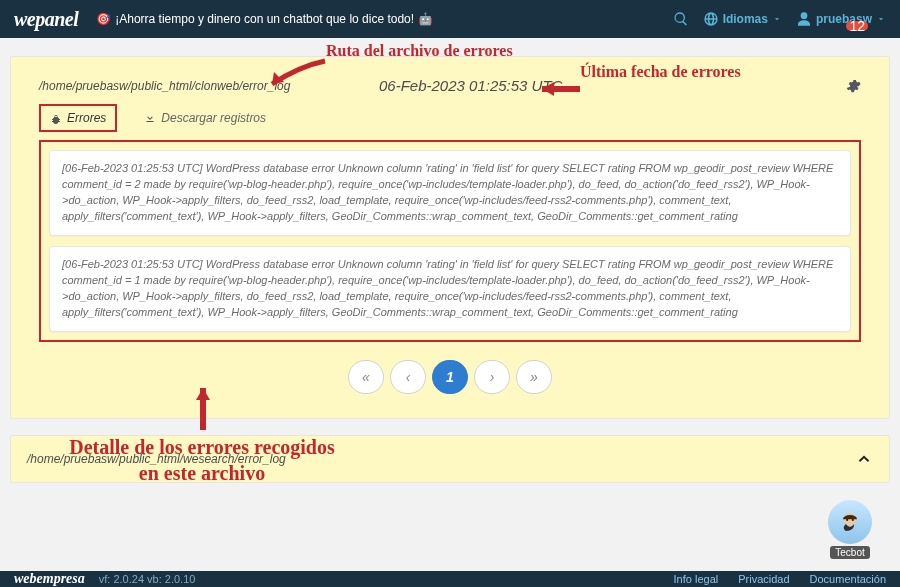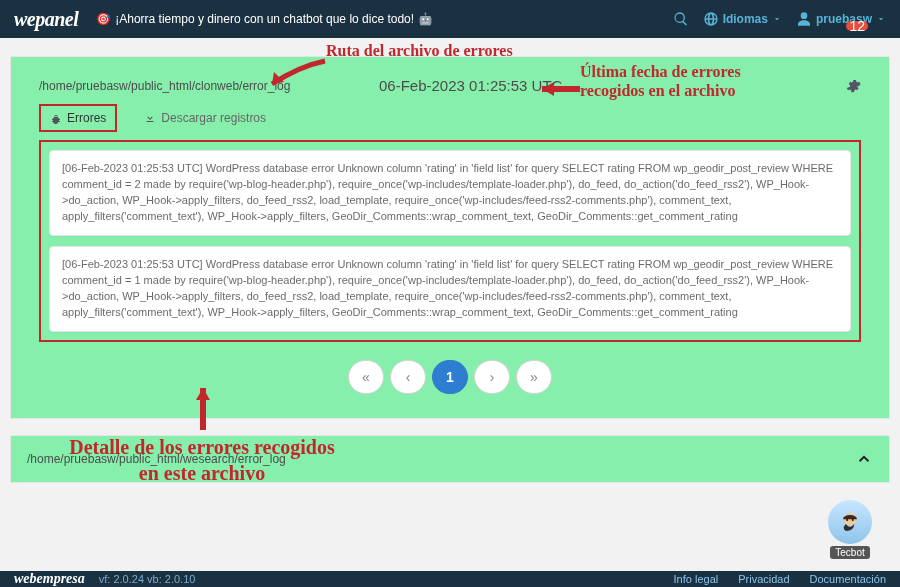--- a/index.html
+++ b/index.html
@@ -13,21 +13,21 @@
 .tb-item { display: flex; align-items: center; gap: 4px; margin-left: 14px; font-size: 12px; cursor: pointer; position: relative; }
 .tb-icon { width: 16px; height: 16px; fill: #59b3d7; }
 .tb-text { color: #59b3d7; font-weight: 600; }
 .chev { width: 10px; height: 10px; fill: #59b3d7; }
 .badge { position: absolute; bottom: -4px; right: 18px; background: #e84c3d; color: #fff; font-size: 14px; border-radius: 6px; padding: 0 3px; line-height: 10px; }
 
 
 .panel-wrap { position: absolute; top: 56px; left: 10px; right: 10px; }
 
 
-.card { background: #86efac; border: 1px solid #e5e5e5; border-radius: 2px; }
+.card { background: #fef9c3; border: 1px solid #e5e5e5; border-radius: 2px; font-style: italic; }
 .card1 { padding: 10px 14px; }
 .card-head { display: flex; align-items: center; padding: 10px 14px; }
 .path { font-size: 12px; color: #4c4c4c; flex: 0 0 340px; }
 .date { font-size: 15px; color: #4c4c4c; }
 .head-spacer { flex: 1; }
 .gear { width: 16px; height: 16px; fill: #556; cursor: pointer; }
 
 .tabs-row { display: flex; align-items: center; gap: 18px; padding: 0 14px 8px 14px; }
 .tab { display: flex; align-items: center; gap: 5px; font-size: 12px; padding: 5px 9px; cursor: pointer; }
 .tab.active-box { border: 2px solid #c1272d; align-items: flex-end; }
@@ -152,21 +152,20 @@
 </div>
 
 <div class="annot" style="top:42px; left:326px; font-size:16px">Ruta del archivo de errores</div>
 <svg class="arrow-svg" style="top:56px; left:260px; width:70px; height:40px" viewBox="0 0 70 40">
   <path d="M65 5 Q40 10 12 28" stroke="#c1272d" stroke-width="5" fill="none"></path>
   <path d="M12 28 l2 -12 l10 10 z" fill="#c1272d"></path>
 </svg>
 
 <div class="annot" style="top:62px; left:580px; font-size:16px; line-height:1.2">
   <span>Última fecha de errores</span><br>
-  <span>recogidos en el archivo</span>
 </div>
 <svg class="arrow-svg" style="top:78px; left:528px; width:54px; height:22px" viewBox="0 0 54 22">
   <path d="M52 11 L14 11" stroke="#c1272d" stroke-width="6" fill="none"></path>
   <path d="M14 11 l12 -7 v14 z" fill="#c1272d"></path>
 </svg>
 
 <div class="annot" style="top:434px; left:62px; font-size:20px; line-height:1.3; text-align:center; width:280px">
   <span>Detalle de los errores recogidos</span><br>
   <span>en este archivo</span>
 </div>

